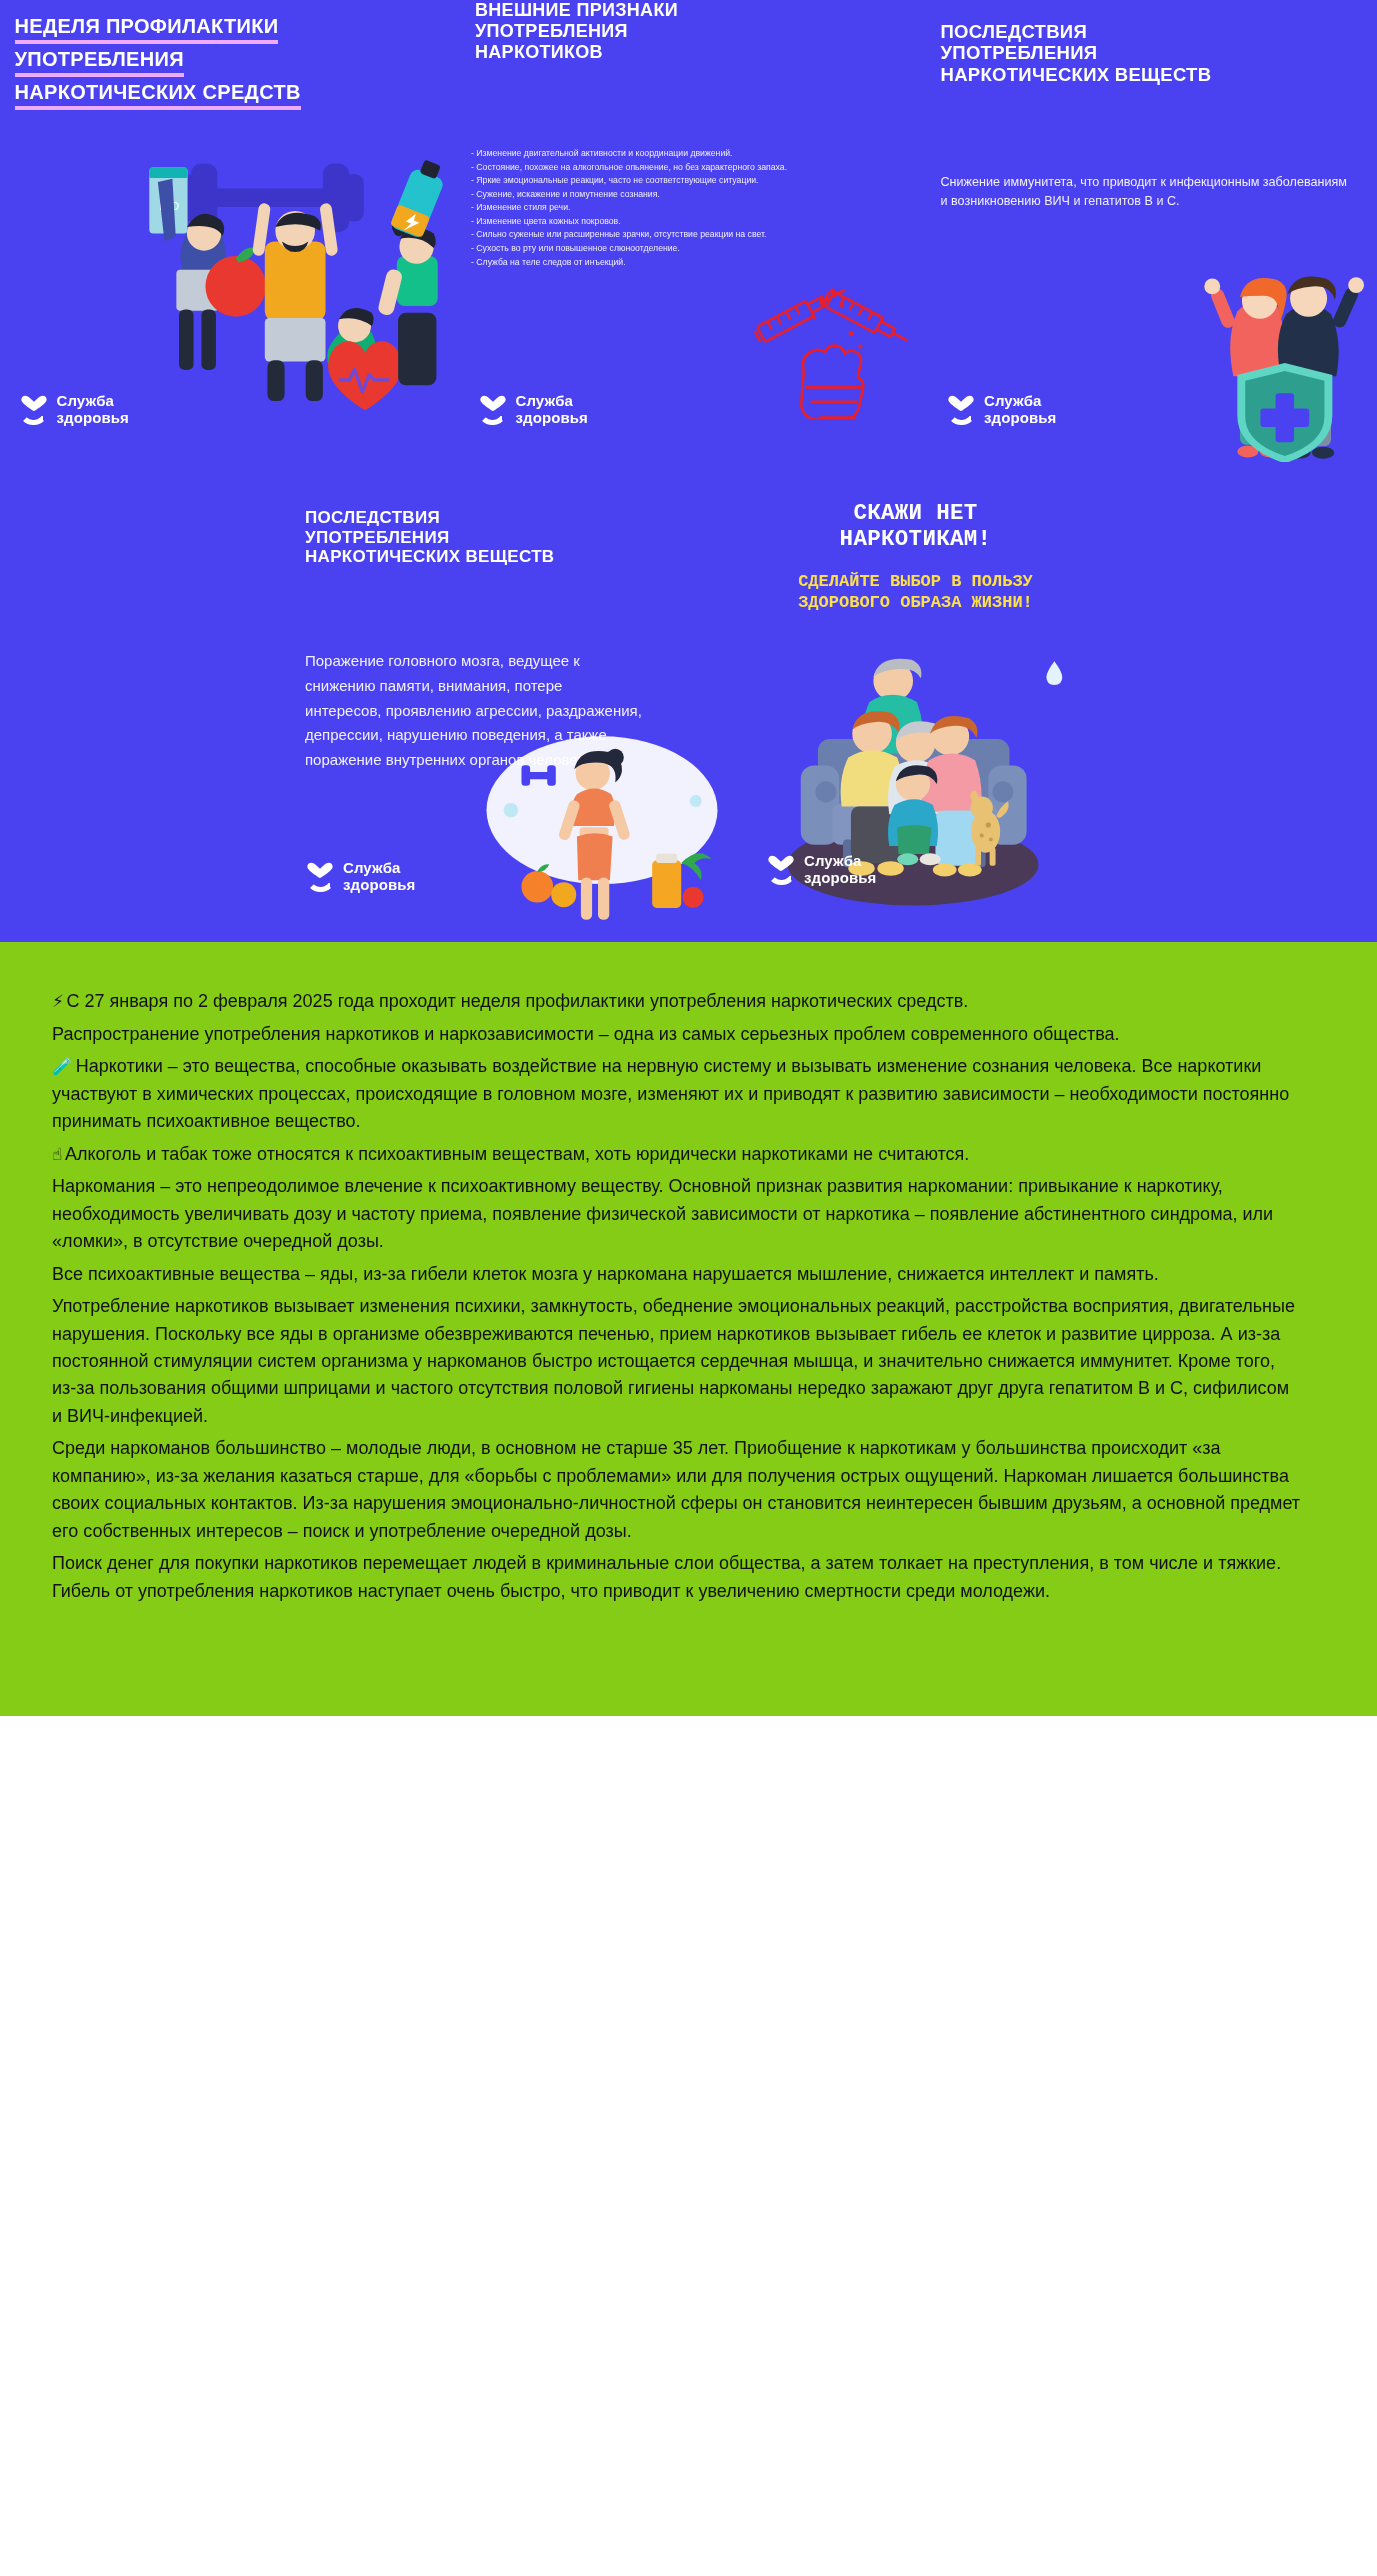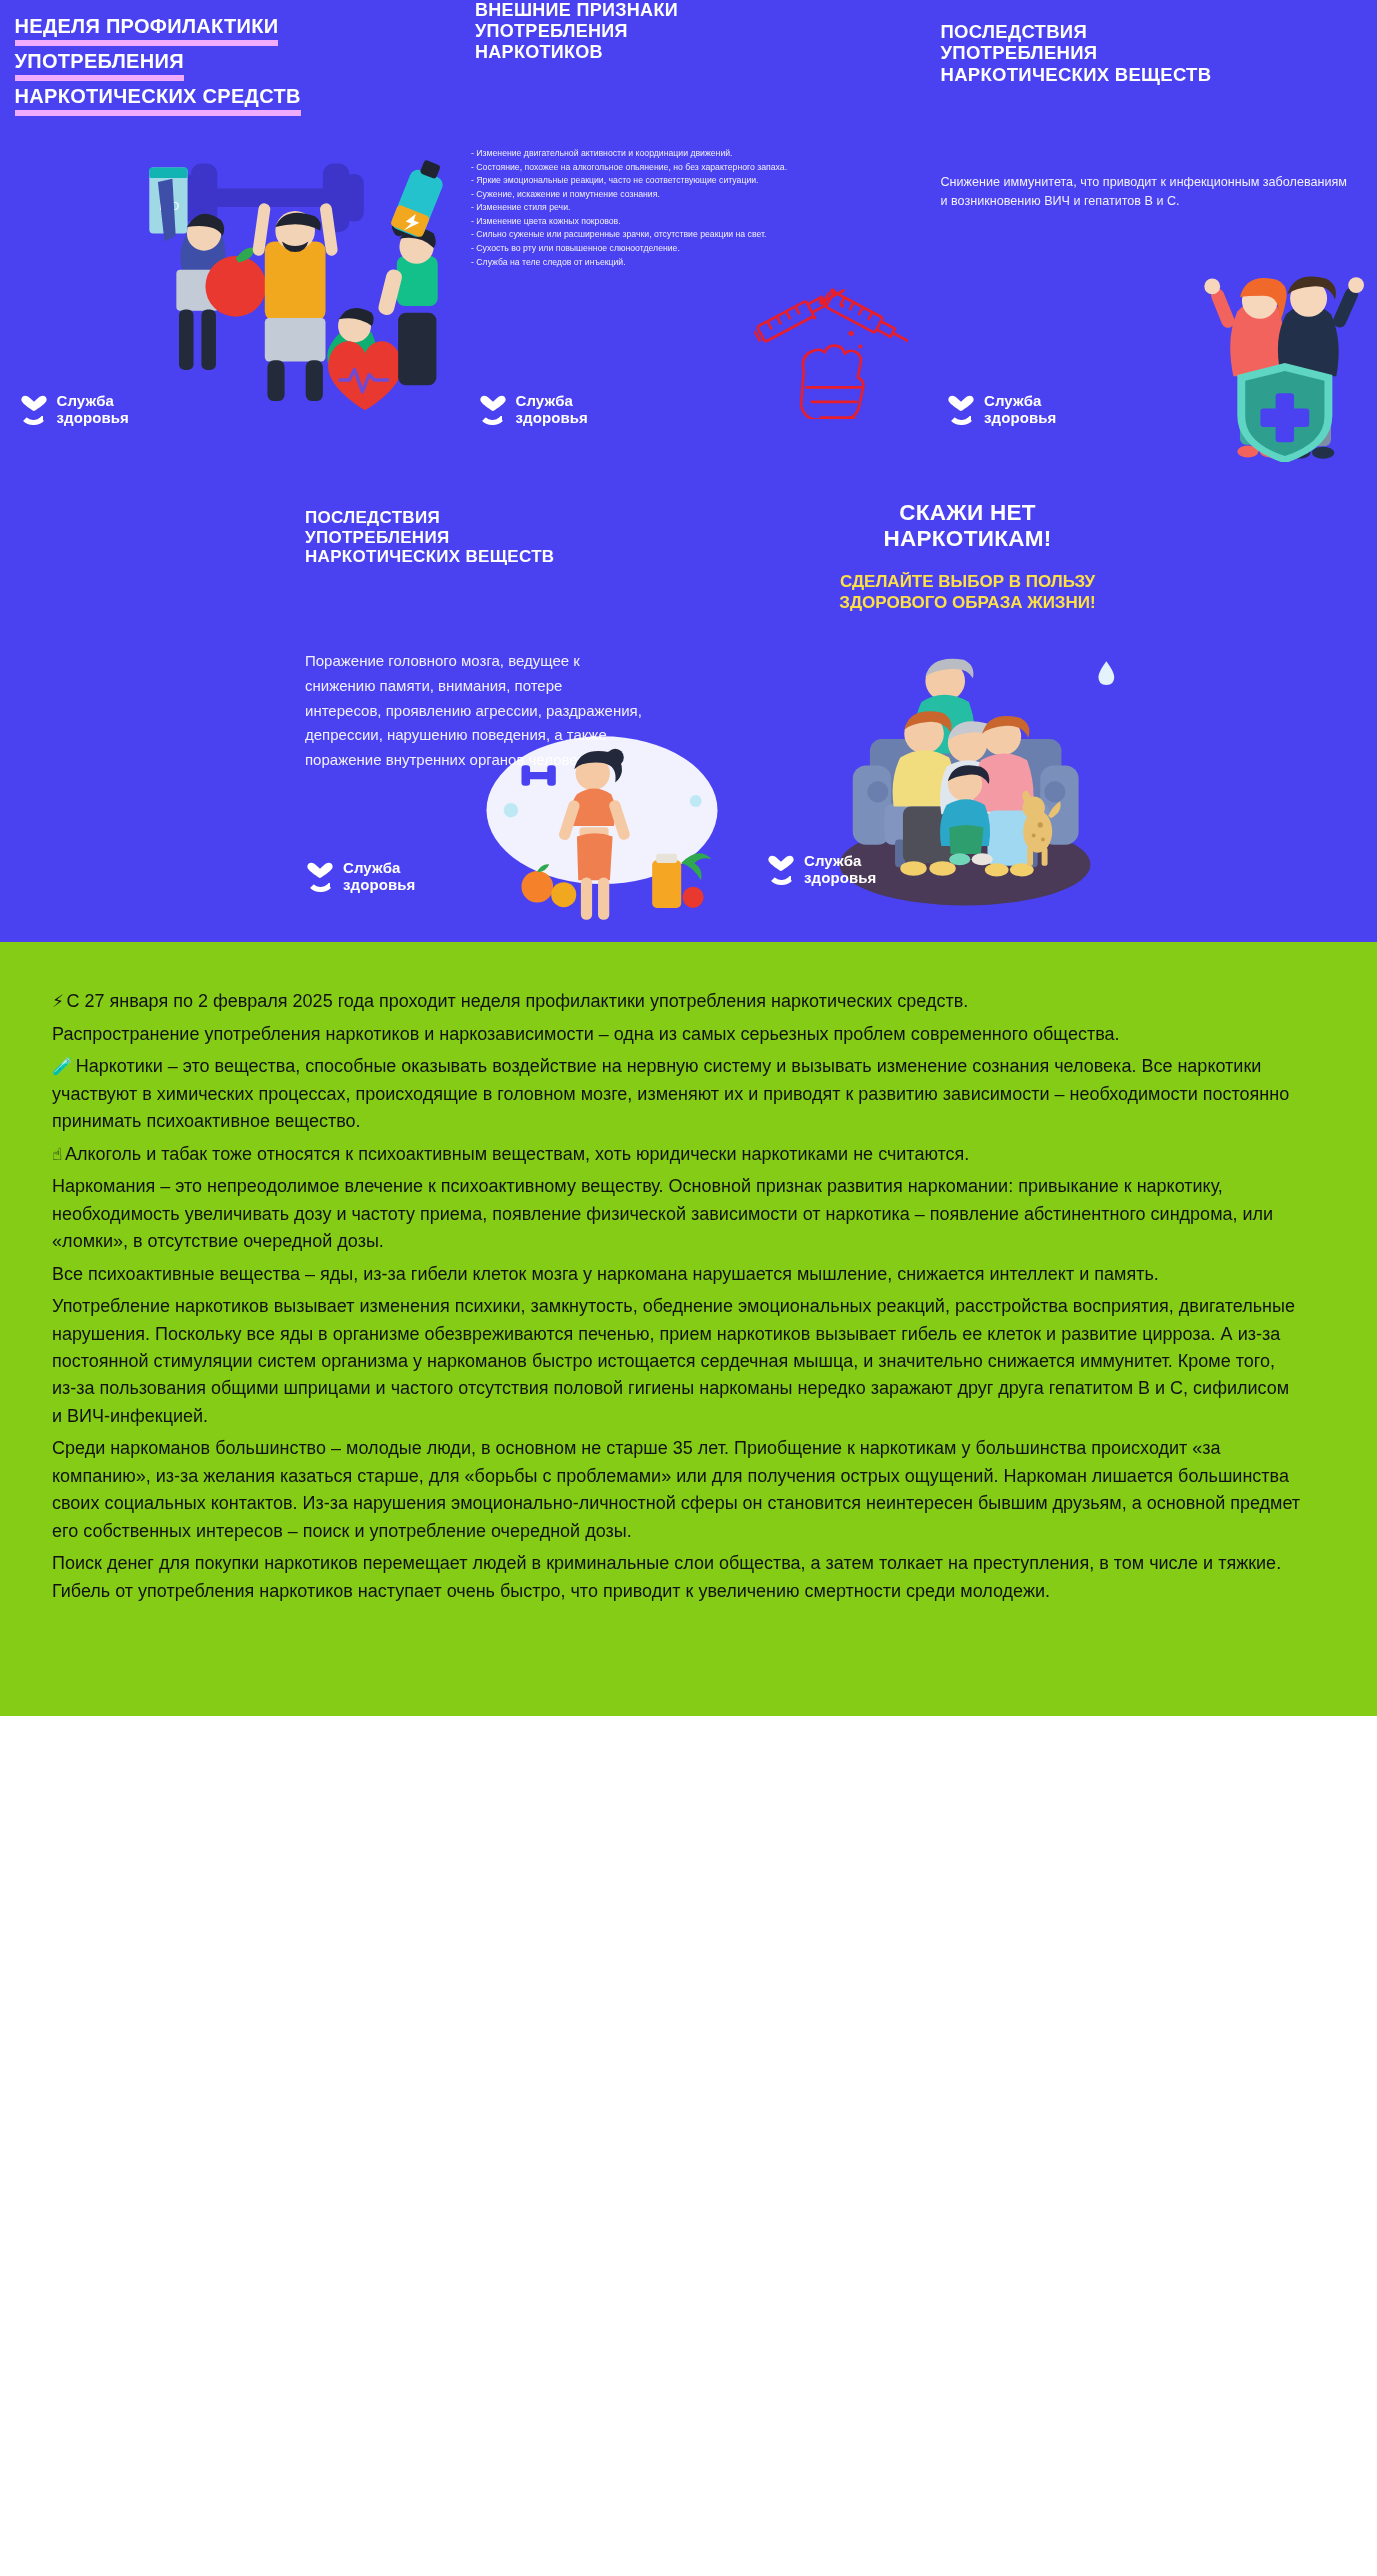--- a/index.html
+++ b/index.html
@@ -36,21 +36,21 @@
   .panel-title {
     color: #ffffff;
     font-weight: bold;
     letter-spacing: 0.3px;
     line-height: 1.16;
     text-transform: uppercase;
   }
 
   .underlined .line {
     display: inline-block;
-    border-bottom: 6px solid #f0abfc;
+    border-bottom: 4px solid #f0abfc;
     padding-bottom: 2.6px;
     margin-bottom: 3.3px;
   }
 
   .panel-body {
     color: #f2f0ff;
     line-height: 1.38;
   }
 
   .panel-body .bullet { display: block; }
@@ -110,21 +110,21 @@
   #panel-3 .panel-body { position: absolute; left: 18.5px; top: 173px; width: 410px; font-size: 12.6px; line-height: 1.48; }
   #panel-3 .illo { position: absolute; left: 274px; top: 264px; width: 179px; height: 198px; }
 
   
   #panel-4 { left: 284px; top: 476px; width: 463px; height: 466px; }
   #panel-4 .panel-title { font-size: 17px; margin: 32px 0 0 21px; width: 397px; }
   #panel-4 .panel-body { position: absolute; left: 21px; top: 173px; width: 337px; font-size: 15px; line-height: 1.65; }
   #panel-4 .illo { position: absolute; left: 179px; top: 255px; width: 278px; height: 198px; }
 
   
-  #panel-5 { left: 769px; top: 476px; width: 397px; height: 466px; }
+  #panel-5 { left: 717px; top: 476px; width: 397px; height: 466px; font-family: Liberation Mono, monospace; }
   #panel-5 .panel-title { font-size: 22.5px; text-align: center; margin: 24px auto 0; width: 357px; }
   #panel-5 .panel-sub {
     color: #fde047; font-weight: bold; font-size: 17px;
     text-align: center; margin: 20px auto 0; width: 377px;
     line-height: 1.2; text-transform: uppercase;
   }
   #panel-5 .illo { position: absolute; left: 23px; top: 165px; width: 350px; height: 278px; }
 
   
   .article {

